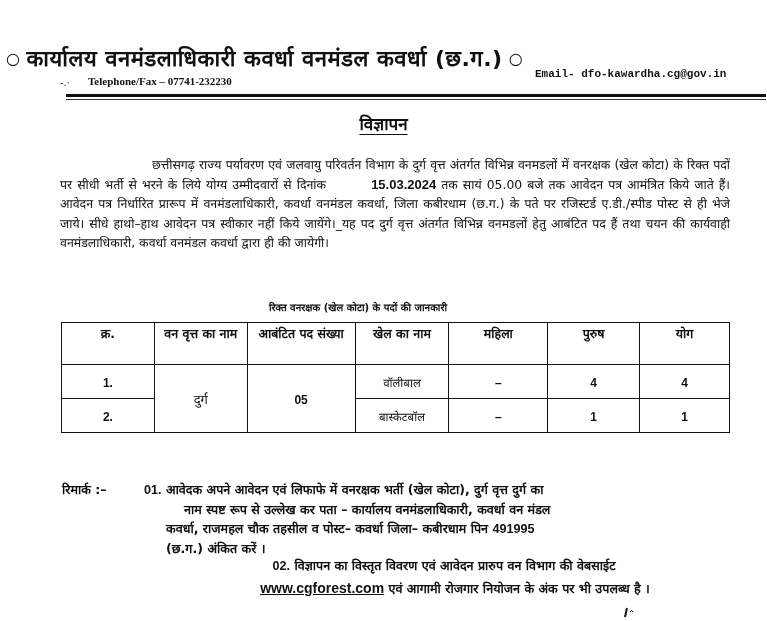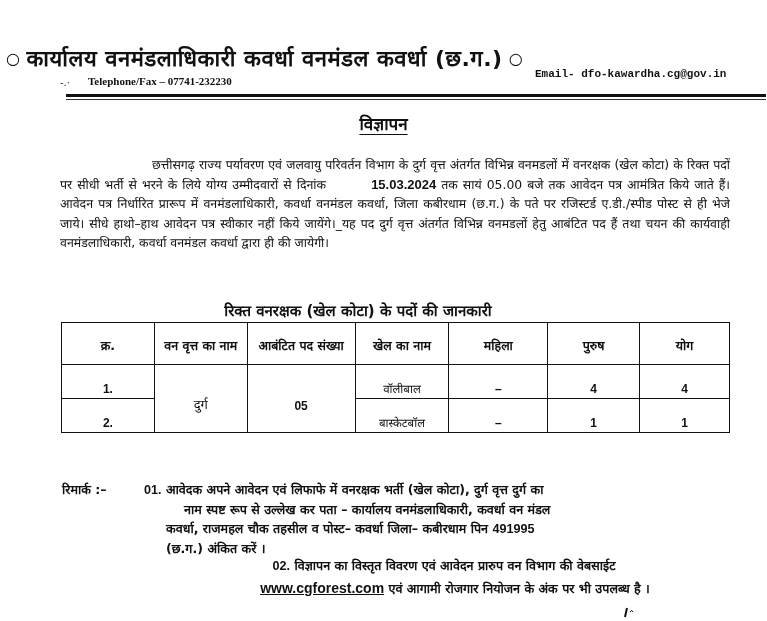--- a/index.html
+++ b/index.html
@@ -20,34 +20,34 @@
       left: 0; width: 767px; top: 112px; text-align: center;
       font-size: 17px; font-weight: bold; text-decoration: underline; text-underline-offset: 4px;
     }
     .para {
       left: 60px; top: 155px; width: 670px;
       font-size: 12.4px; line-height: 19.5px; text-align: justify; text-indent: 92px;
     }
     .para .date { font-family: "Liberation Sans", sans-serif; font-weight: bold; font-size: 13px; margin-left: 40px; }
     .caption {
       left: 0; width: 716px; top: 300px; text-align: center;
-      font-size: 15px; font-weight: bold;
+      font-size: 10px; font-weight: bold;
     }
     table.posts {
       position: absolute; left: 61px; top: 322px; width: 669px;
       border-collapse: collapse; font-size: 12px;
     }
     table.posts td, table.posts th {
       border: 1.5px solid #111; text-align: center; vertical-align: top;
-      font-weight: bold; padding-top: 15px; line-height: 16px;
+      font-weight: bold; padding-top: 3px; line-height: 16px;
     }
     table.posts th { height: 42px; font-size: 12.5px; }
     table.posts td { height: 34px; vertical-align: middle; font-family: "Liberation Sans", sans-serif; font-size: 12px; }
     table.posts td.hi { font-family: "DejaVu Sans", sans-serif; font-size: 11.5px; font-weight: normal; }
-    table.posts td.merged { font-family: Liberation Mono, monospace; font-size: 13px; font-weight: normal; }
+    table.posts td.merged { font-family: Liberation Serif, serif; font-size: 13px; font-weight: normal; }
     .remarks { left: 62px; top: 480px; width: 680px; font-size: 12.6px; font-weight: bold; line-height: 19px; }
     .rem-label { position: absolute; left: 0; top: 0; }
     .rem-item { position: absolute; left: 82px; width: 600px; }
     .rem-item .num { font-family: "Liberation Sans", sans-serif; }
     .rem-1 { top: 0; }
     .rem-1 .l2 { display: block; padding-left: 40px; }
     .rem-1 .l3, .rem-1 .l4 { display: block; padding-left: 0px; margin-left: 22px; }
     .rem-2 { top: 76px; left: 82px; text-align: center; }
     .rem-2 .l2 { display: block; padding-left: 22px; margin-top: 3px; }
     .link { font-family: "Liberation Sans", sans-serif; text-decoration: underline; font-size: 14px; }

